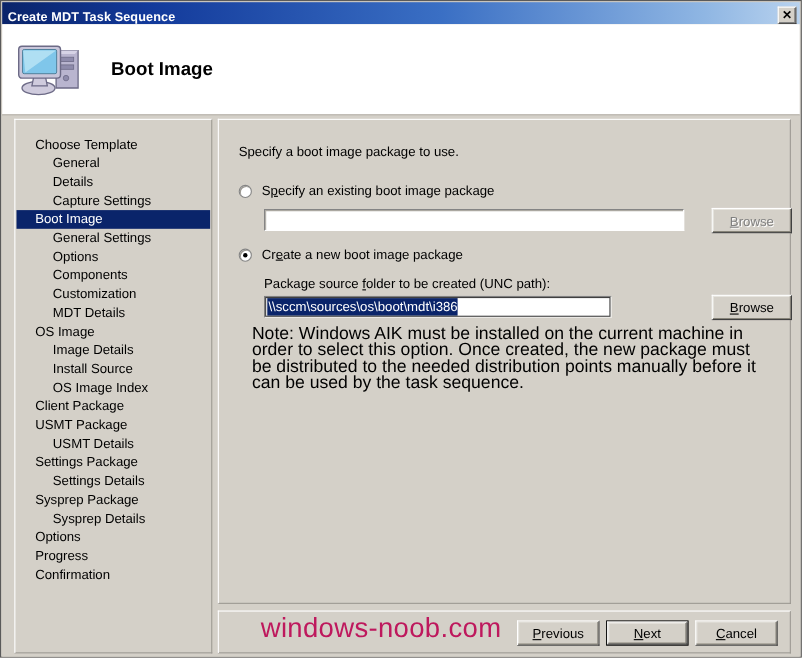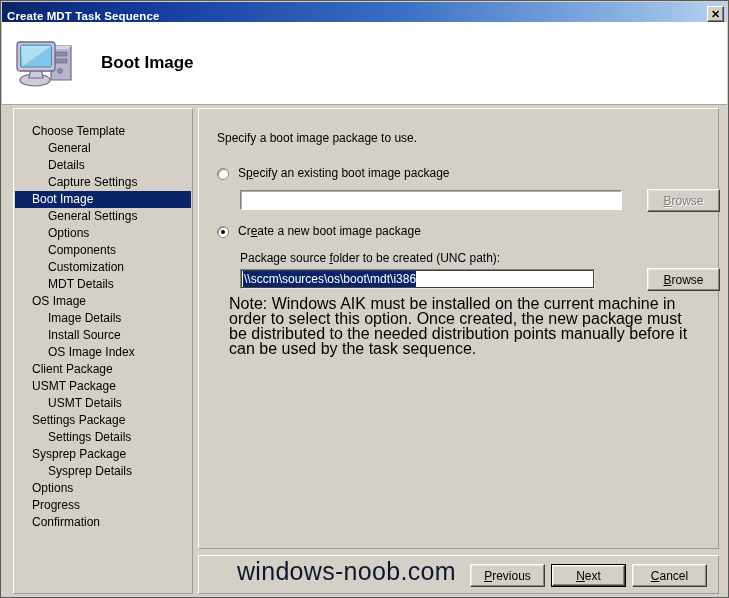--- a/index.html
+++ b/index.html
@@ -282,21 +282,21 @@
     border-top: 1px solid #ffffff;
     border-left: 1px solid #ffffff;
     border-right: 1px solid #9d9a93;
     border-bottom: 1px solid #9d9a93;
   }
   .watermark {
     position: absolute;
     left: 236px;
     top: 556px;
     font-size: 25px;
-    color: #0f172a;
+    color: #be185d;
     letter-spacing: 0.3px;
     white-space: nowrap;
     pointer-events: none;
   }
   u.acc { text-decoration: underline; }
 </style>
 </head>
 <body>
 
 <div class="window">
@@ -377,21 +377,21 @@
         <span><u class="acc">B</u><span>rowse</span></span>
       </div>
 
       <div class="opt-row" style="left:18px; top:116px;">
         <span class="radio checked"></span>
         <span class="radio-label"><span>Cr</span><u class="acc">e</u><span>ate a new boot image package</span></span>
       </div>
 
       <div class="field-label" style="left:41px; top:142px;"><span>Package source </span><u class="acc">f</u><span>older to be created (UNC path):</span></div>
 
-      <div class="textbox" style="left:41px; top:160px; width:355px;">
+      <div class="textbox" style="left:41px; top:160px; width:316px;">
         <span class="sel-text">\\sccm\sources\os\boot\mdt\i386</span>
       </div>
 
       <div class="btn" style="left:448px; top:159px; width:73px;">
         <span><u class="acc">B</u><span>rowse</span></span>
       </div>
 
       <div class="note">Note: Windows AIK must be installed on the current machine in order to select this option.  Once created, the new package must be distributed to the needed distribution points manually before it can be used by the task sequence.</div>
     </div>
 

